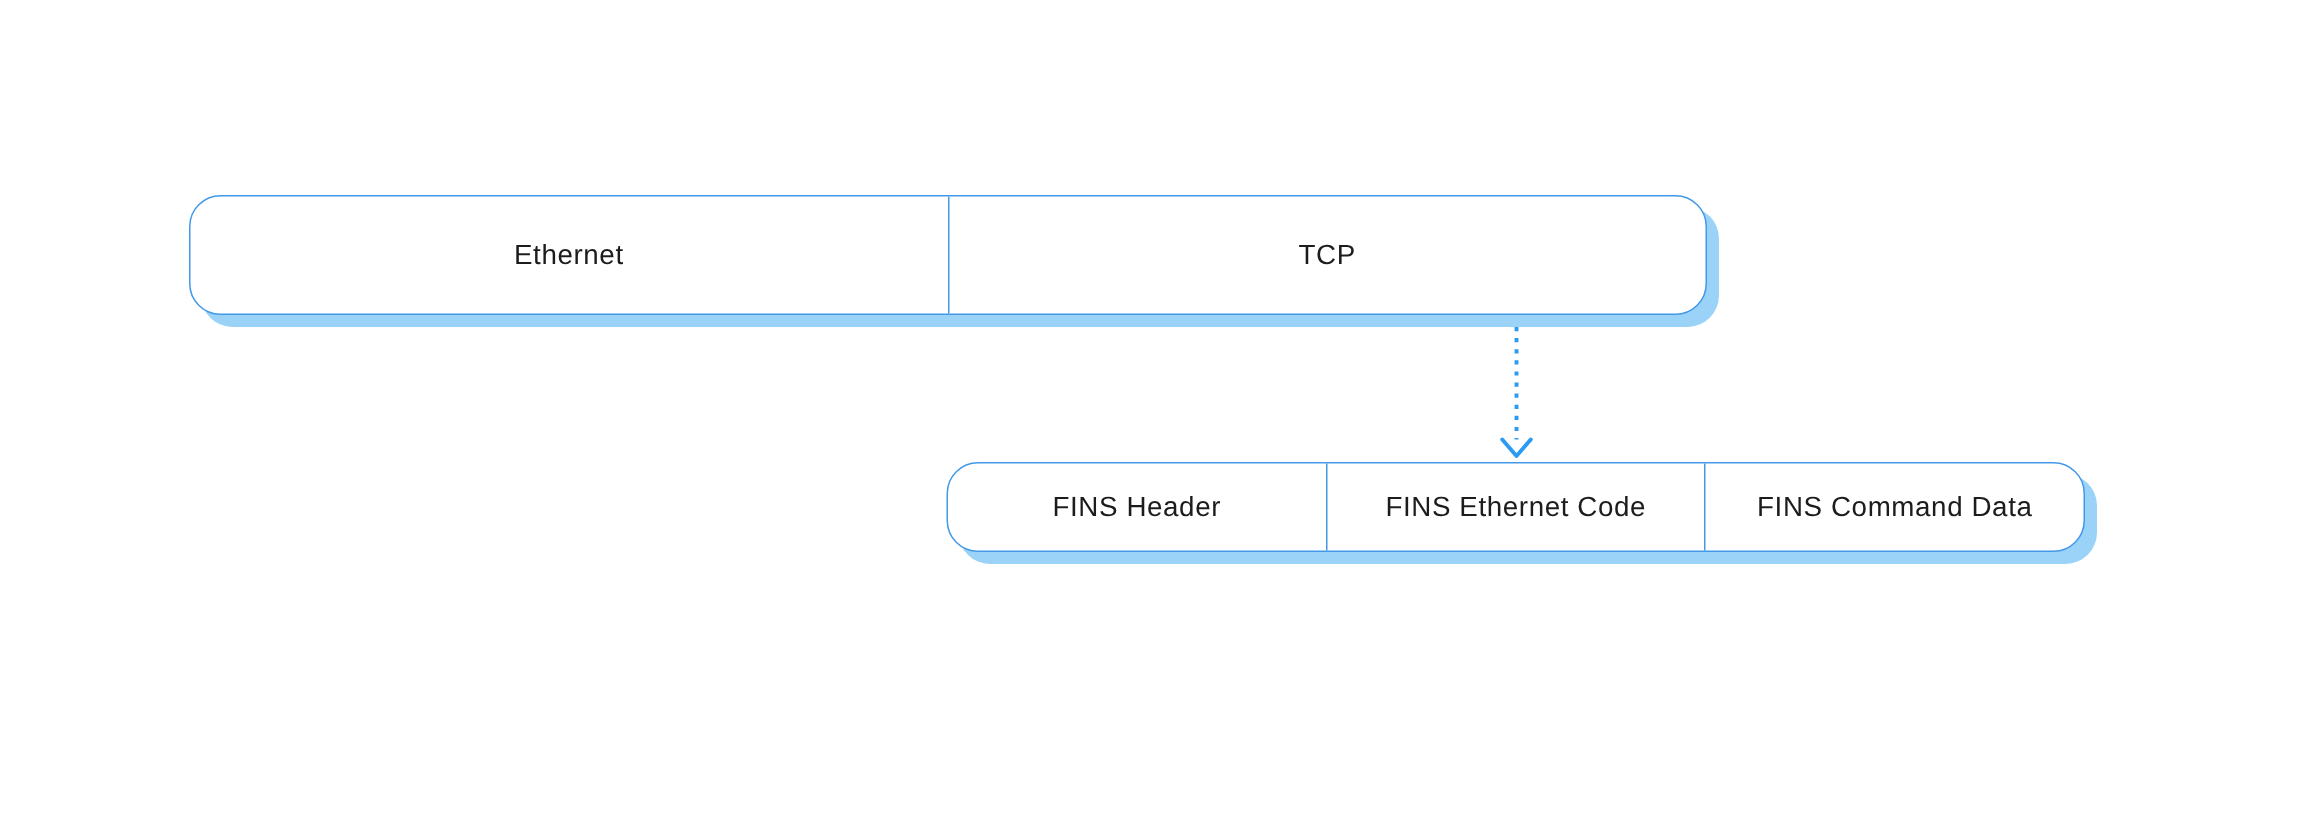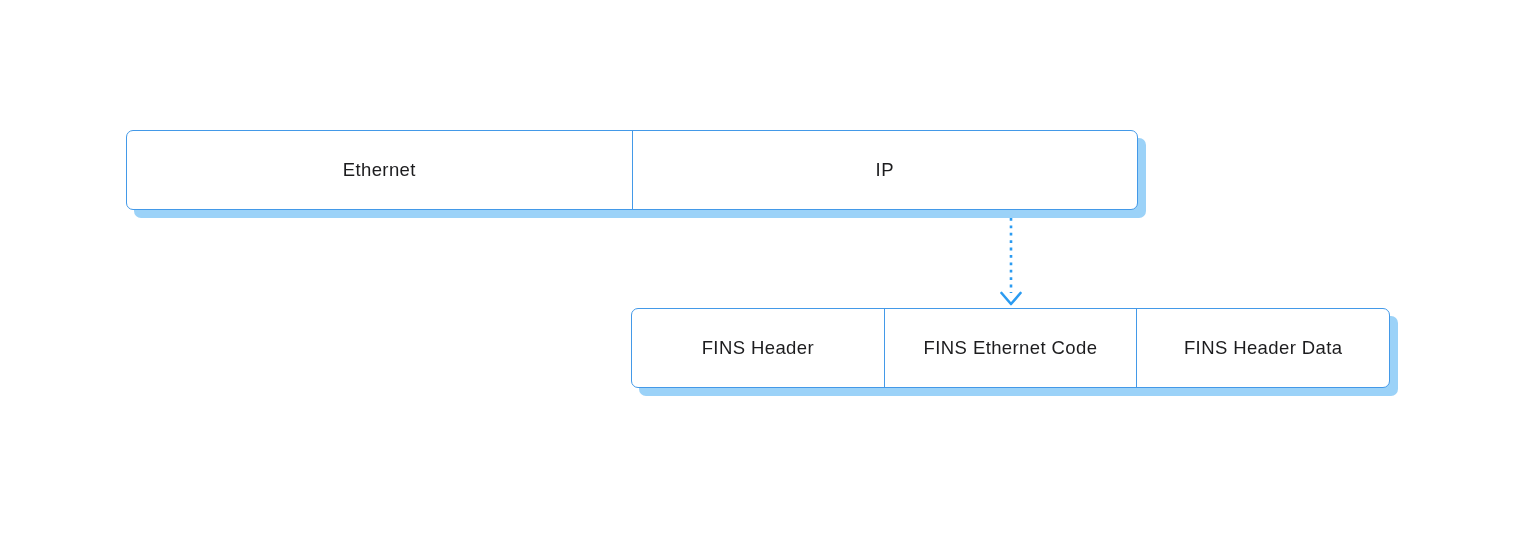--- a/index.html
+++ b/index.html
@@ -19,25 +19,25 @@
   .stage {
     position: relative;
     width: 1536px; height: 548px;
     background: var(--background);
   }
   .row {
     position: absolute;
     display: flex;
     background: #fff;
     border: 1.6px solid var(--border);
-    border-radius: 7px;
+    border-radius: 21px;
     box-shadow: 8px 8px 0 0 var(--shadow);
   }
   .row-top    { left: 126px; top: 130px; width: 1012px; height: 80px; }
-  .row-bottom { left: 631px; top: 308px; width: 759px;  height: 80px; }
+  .row-bottom { left: 631px; top: 308px; width: 759px;  height: 60px; }
   .cell {
     flex: 1 1 0;
     display: flex;
     align-items: center;
     justify-content: center;
   }
   .cell + .cell { border-left: 1.6px solid var(--border); }
   .cell-label {
     font-size: 18.5px;
     letter-spacing: 0.4px;
@@ -53,34 +53,34 @@
 </head>
 <body>
 
 <div class="stage">
 
   <div class="row row-top">
     <div class="cell">
       <span class="cell-label">Ethernet</span>
     </div>
     <div class="cell">
-      <span class="cell-label">IP</span>
+      <span class="cell-label">TCP</span>
     </div>
   </div>
 
   <svg class="arrow-svg" viewBox="0 0 28 92" xmlns="http://www.w3.org/2000/svg">
     <line x1="14" y1="1" x2="14" y2="76" stroke="#2b9bf1" stroke-width="2.6" stroke-dasharray="2.8 4.6"></line>
     <polyline points="4.5,76 14,87 23.5,76" fill="none" stroke="#2b9bf1" stroke-width="2.6" stroke-linecap="round" stroke-linejoin="round"></polyline>
   </svg>
 
   <div class="row row-bottom">
     <div class="cell">
       <span class="cell-label">FINS Header</span>
     </div>
     <div class="cell">
       <span class="cell-label">FINS Ethernet Code</span>
     </div>
     <div class="cell">
-      <span class="cell-label">FINS Header Data</span>
+      <span class="cell-label">FINS Command Data</span>
     </div>
   </div>
 
 </div>
 
 </body></html>

